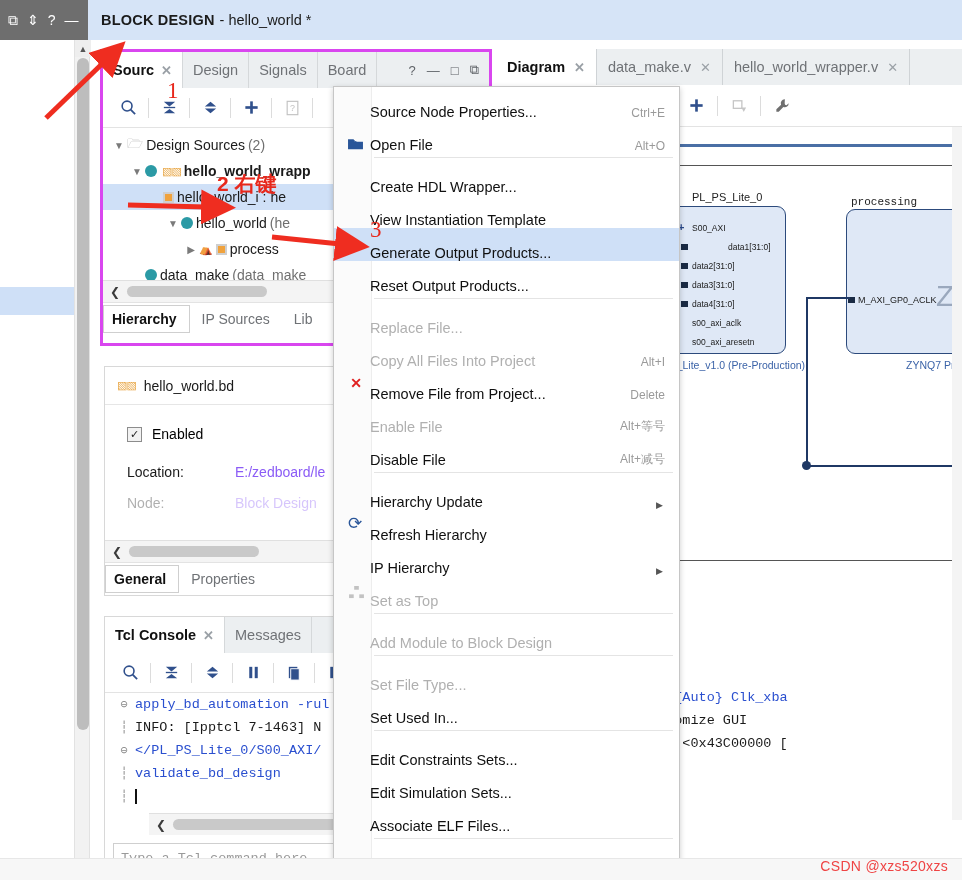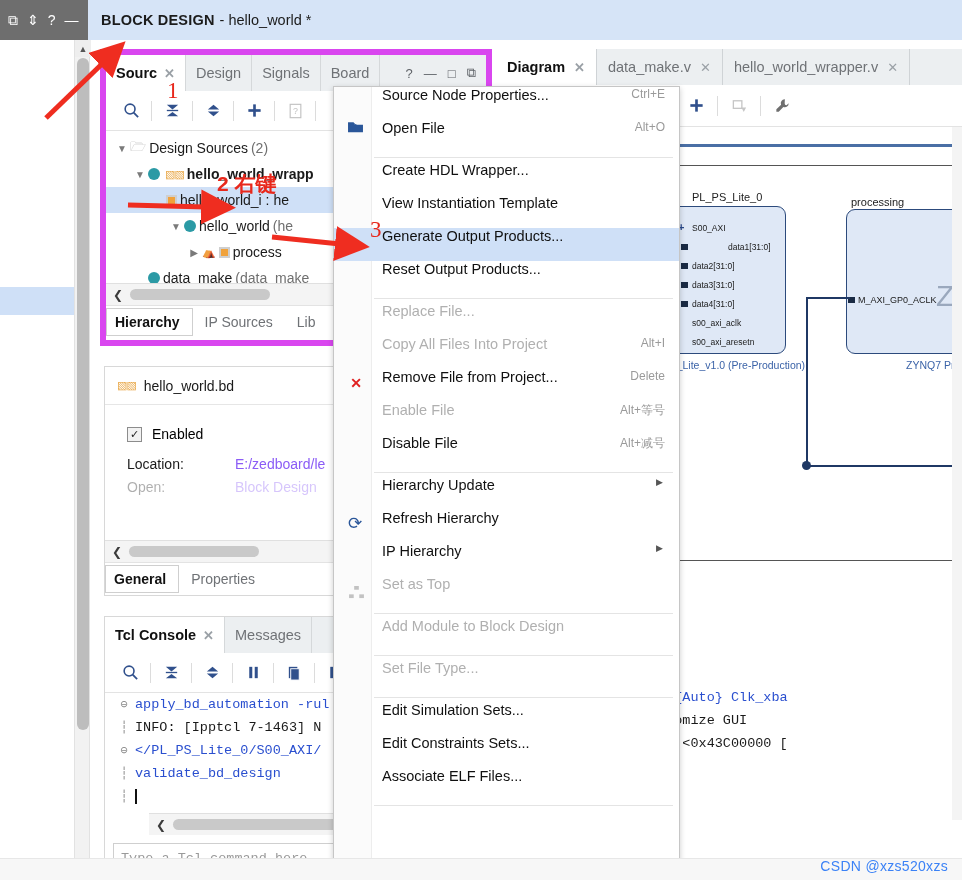--- a/index.html
+++ b/index.html
@@ -50,21 +50,21 @@
     font-size: 9px; color: #555;
   }
   .fn-scroll .thumb {
     position: absolute; top: 18px; left: 2px; width: 12px; height: 672px;
     background: #bdbdbd; border-radius: 6px;
   }
 
   
   .sources-win {
     position: absolute; left: 100px; top: 49px; width: 392px; height: 297px;
-    border: 6px solid #d946ef; background: #ffffff;
+    border: 3px solid #d946ef; background: #ffffff;
   }
   .tabrow { display: flex; height: 36px; background: #eceff1; align-items: stretch; }
   .tabrow .tab {
     display: flex; align-items: center; padding: 0 10px; font-size: 14.5px;
     color: #6f7276; border-right: 1px solid #d5d8da; gap: 7px; background: #eceff1;
   }
   .tabrow .tab.active {
     background: #ffffff; color: #111; font-weight: bold;
     border-top: none; border-right: 1px solid #d5d8da;
   }
@@ -125,21 +125,21 @@
   .sfp-file {
     height: 38px; display: flex; align-items: center; gap: 8px; padding-left: 12px;
     font-size: 14px; color: #1a1a1a; border-bottom: 1px solid #e6e6e6;
   }
   .sfp-body { padding: 14px 0 0 22px; }
   .ckrow { display: flex; align-items: center; gap: 10px; height: 30px; font-size: 14px; }
   .ck {
     width: 15px; height: 15px; border: 1px solid #8c8c8c; background: #f2f2f2;
     display: flex; align-items: center; justify-content: center; font-size: 11px; color: #222;
   }
-  .kvrow { display: flex; height: 30px; align-items: center; font-size: 14px; }
+  .kvrow { display: flex; height: 30px; align-items: center; font-size: 14px; margin-top: 8px;}
   .kvrow .k { width: 108px; color: #1a1a1a; }
   .kvrow .v { color: #8b5cf6; }
   .kvrow.partial { opacity: .35; height: 16px; overflow: hidden; }
 
   
   .tcl {
     position: absolute; left: 104px; top: 616px; width: 384px; height: 264px;
     background: #ffffff; border: 1px solid #d8d8d8; overflow: hidden;
   }
   .tcl-body {
@@ -214,22 +214,22 @@
   .ctx {
     position: absolute; left: 333px; top: 86px; width: 347px; height: 794px;
     background: #ffffff; border: 1px solid #c6c6c6; box-shadow: 0 2px 6px rgba(0,0,0,.20);
     overflow: hidden;
   }
   .ctx-gutter {
     position: absolute; left: 0; top: 0; width: 38px; height: 100%;
     background: #fbfbfb; border-right: 1px solid #ededed;
   }
   .mi {
-    position: relative; height: 33px; display: flex; align-items: flex-start;
-    font-size: 14.5px; color: #101010; padding-left: 48px; white-space: nowrap;
+    position: relative; height: 33px; display: flex; align-items: flex-end;
+    font-size: 14.5px; color: #101010; padding-left: 36px; white-space: nowrap;
   }
   .mi.dis { color: #b0b0b0; }
   .mi.hl { background: #cfe0f7; }
   .mi .accel {
     position: absolute; right: 14px; color: #9a9a9a; font-size: 12px;
   }
   .mi .arrow { position: absolute; right: 16px; font-size: 9px; color: #555; }
   .mi .gi {
     position: absolute; left: 11px; width: 20px; text-align: center;
     font-size: 14px; line-height: 1;
@@ -237,21 +237,21 @@
   .ctx-sep { height: 1px; background: #e4e4e4; margin: 4px 6px 4px 40px; }
 
   
   .ann { position: absolute; pointer-events: none; }
   .ann-num { position: absolute; color: #e8281c; font-size: 23px; font-weight: 500; font-family: "Liberation Serif", serif; }
   .ann-cn { position: absolute; color: #e8281c; font-size: 21px; font-weight: bold; }
   .redx { position: absolute; color: #e02020; font-size: 19px; font-weight: bold; }
 
   
   .wm {
-    position: absolute; right: 14px; bottom: 6px; color: #3b82f6; font-size: 14px;
+    position: absolute; right: 14px; bottom: 6px; color: #ef4444; font-size: 14px;
     letter-spacing: .3px;
   }
   .bottombar {
     position: absolute; left: 0; bottom: 0; width: 962px; height: 22px;
     background: #f7f7f7; border-top: 1px solid #e7e7e7;
   }
 </style>
 </head>
 <body>
 
@@ -404,21 +404,21 @@
     <div class="sfp-body">
       <div class="ckrow">
         <span class="ck">✓</span>
         <span>Enabled</span>
       </div>
       <div class="kvrow">
         <span class="k">Location:</span>
         <span class="v">E:/zedboard/le</span>
       </div>
       <div class="kvrow partial">
-        <span class="k">Open:</span>
+        <span class="k">Node:</span>
         <span class="v">Block Design</span>
       </div>
     </div>
     <div class="hscroll" style="position:absolute;left:0;bottom:33px;width:100%;">
       <span class="arrow">❮</span>
       <span class="bar" style="width:130px;margin-left:4px;"></span>
     </div>
     <div class="btabs" style="position:absolute;left:0;bottom:0;width:100%;">
       <div class="bt active">
         <span>General</span>
@@ -612,21 +612,21 @@
       <div class="wire" style="left:118px; top:80px; width:58px; height:2px;"></div>
       <div class="wire" style="left:130px; top:99px; width:46px; height:1.5px;"></div>
       <div class="wire" style="left:130px; top:118px; width:46px; height:1.5px;"></div>
       <div class="wire" style="left:130px; top:137px; width:46px; height:1.5px;"></div>
       <div class="wire" style="left:130px; top:156px; width:46px; height:1.5px;"></div>
       <div class="wire" style="left:125px; top:175px; width:51px; height:1.5px;"></div>
       <div class="wire" style="left:125px; top:175px; width:1.5px; height:36px;"></div>
       <div class="wire" style="left:148px; top:194px; width:28px; height:1.5px;"></div>
       <div class="wire" style="left:148px; top:194px; width:1.5px; height:120px;"></div>
 
-      <div class="blk-title" style="left:355px; top:49px;">processing</div>
+      <div class="blk-title" style="left:355px; top:49px;font-family:Liberation Mono, monospace;">processing</div>
       <div class="blk" style="left:350px; top:62px; width:150px; height:145px;"></div>
       <div class="pin" style="left:362px; top:148px; font-size:9px;">M_AXI_GP0_ACLK</div>
       <div class="pinsq" style="left:352px; top:150px;"></div>
       <div class="zynq-word" style="left:440px; top:132px;">ZYI</div>
       <div class="blk-sub" style="left:410px; top:212px;">ZYNQ7 Proc</div>
 
       <div class="wire" style="left:310px; top:150px; width:44px; height:1.5px;"></div>
       <div class="wire" style="left:310px; top:150px; width:1.5px; height:170px;"></div>
       <div class="wire" style="left:310px; top:318px; width:160px; height:1.5px;"></div>
       <div style="position:absolute;left:306px;top:314px;width:9px;height:9px;border-radius:50%;background:#1f3864;"></div>
@@ -721,27 +721,30 @@
     <div class="ctx-sep"></div>
 
     <div class="mi dis">
       <span>Add Module to Block Design</span>
     </div>
     <div class="ctx-sep"></div>
 
     <div class="mi dis">
       <span>Set File Type...</span>
     </div>
+    <div class="mi">
+      <span>Set Used In...</span>
+    </div>
     <div class="ctx-sep"></div>
 
     <div class="mi">
+      <span>Edit Constraints Sets...</span>
+    </div>
+    <div class="mi">
       <span>Edit Simulation Sets...</span>
-    </div>
-    <div class="mi">
-      <span>Edit Constraints Sets...</span>
     </div>
     <div class="mi">
       <span>Associate ELF Files...</span>
     </div>
     <div class="ctx-sep"></div>
 
     <div class="mi">
       
       
       

